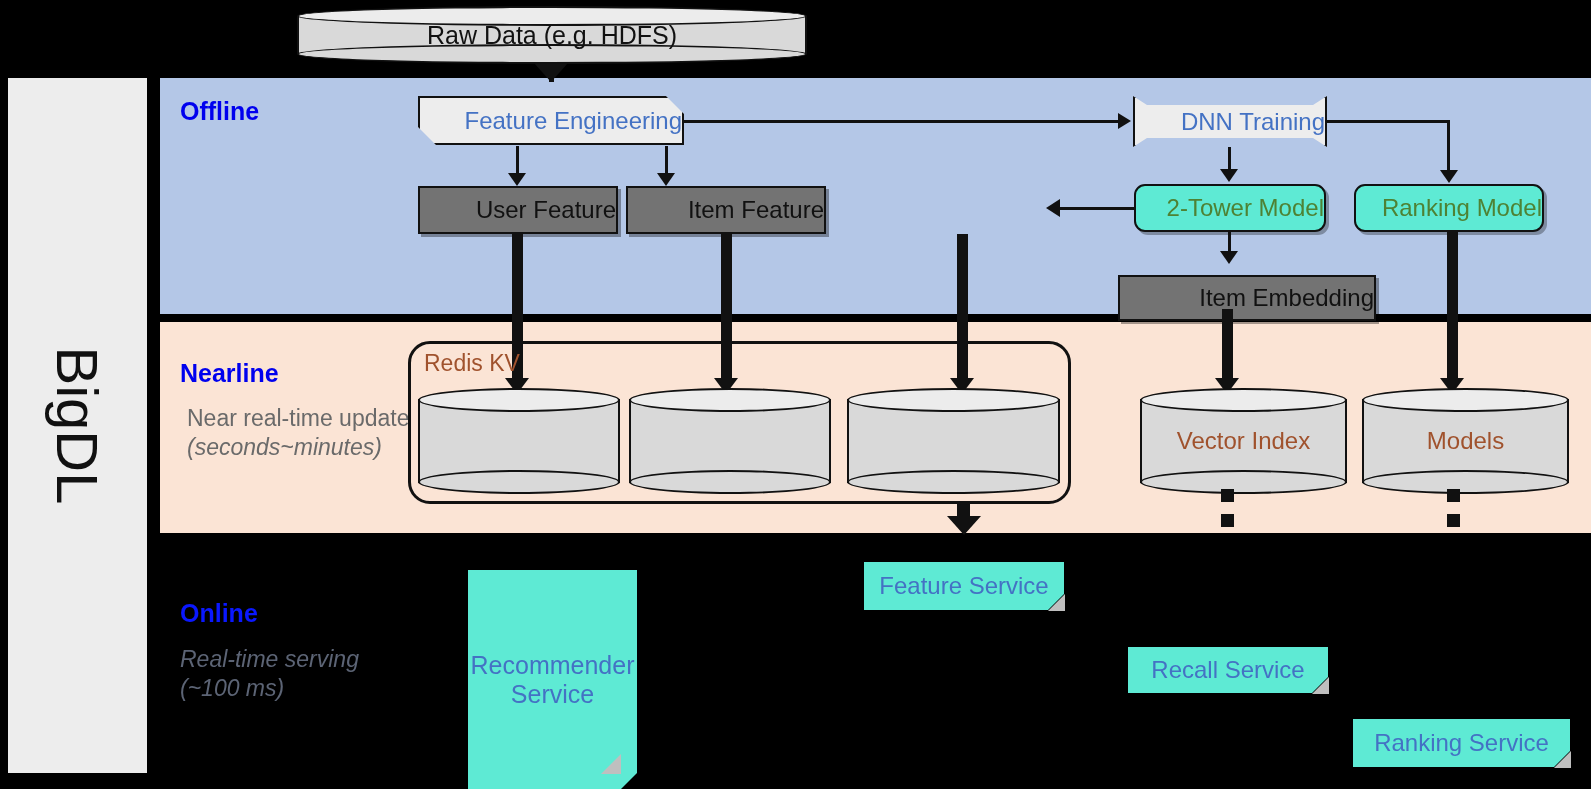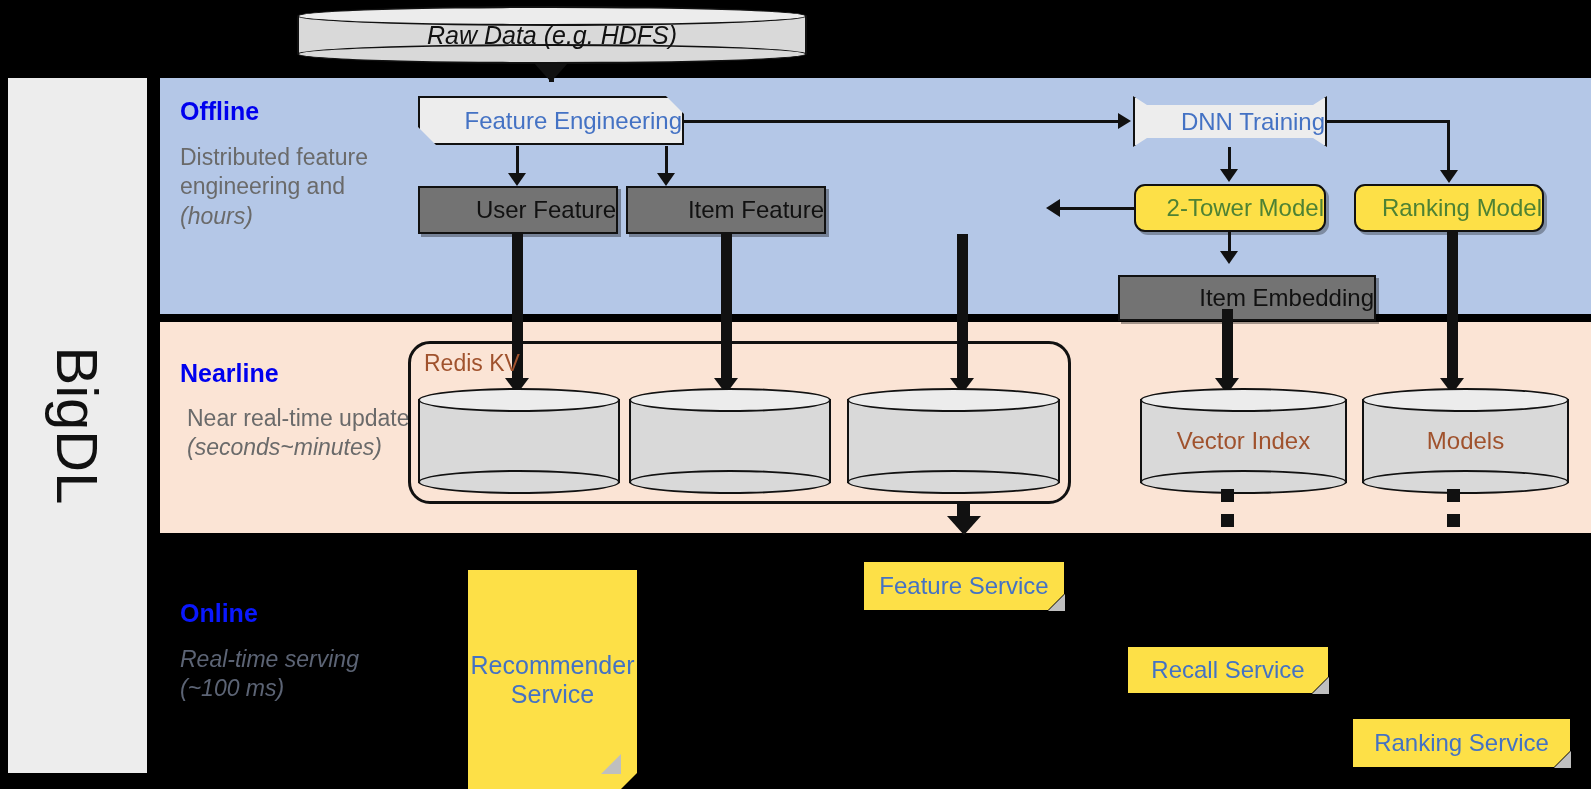--- a/index.html
+++ b/index.html
@@ -32,23 +32,23 @@
   #s-online{left:180px;top:645px;color:#5c6475;font-style:italic;}
 
   
   .node{position:absolute;box-sizing:border-box;display:flex;align-items:center;
         justify-content:flex-end;text-align:center;line-height:1.15;}
 
   .gray-box{background:#737373;border:2px solid #111;color:#111;font-size:24px;
             box-shadow:3px 3px 0 rgba(0,0,0,.35);}
   .flag-box{background:#ededed;border:2px solid #111;color:#4472c4;font-size:24px;
             box-shadow:3px 3px 0 rgba(0,0,0,.35);}
-  .round-box{background:#fde047;border:2.5px solid #111;border-radius:11px;color:#4e8234;
+  .round-box{background:#5eead4;border:2.5px solid #111;border-radius:11px;color:#4e8234;
              font-size:24px;box-shadow:3px 3px 0 rgba(0,0,0,.3);}
-  .doc-box{background:#fde047;color:#4472c4;font-size:24px;}
+  .doc-box{background:#5eead4;color:#4472c4;font-size:24px;}
 
   
   #n-feateng{clip-path:polygon(0 0, calc(100% - 18px) 0, 100% 18px, 100% 100%, 18px 100%, 0 calc(100% - 18px));}
   
   #n-dnn{clip-path:polygon(0 0, 14px 9px, calc(100% - 14px) 9px, 100% 0, 100% 100%,
           calc(100% - 14px) calc(100% - 9px), 14px calc(100% - 9px), 0 100%);}
 
   
   .doc-box{position:absolute;box-sizing:border-box;display:flex;align-items:center;
            justify-content:center;text-align:center;
@@ -65,21 +65,21 @@
   .cyl .bot{position:absolute;left:0;right:0;bottom:0;height:24px;background:#d9d9d9;
             border:2.5px solid #111;border-radius:50%;box-sizing:border-box;}
   .cyl .cap{position:absolute;left:0;right:0;top:0;bottom:0;display:flex;align-items:center;
             justify-content:center;font-size:24px;color:#a0522d;z-index:3;}
 
   
   #cyl-raw{left:297px;top:6px;width:510px;height:58px;}
   #cyl-raw .body{top:10px;bottom:10px;background:#d9d9d9;}
   #cyl-raw .top{height:20px;background:#ececec;}
   #cyl-raw .bot{height:20px;}
-  #cyl-raw .cap{color:#111;font-size:25px;font-style:italic;}
+  #cyl-raw .cap{color:#111;font-size:25px;}
 
   
   #redis-box{position:absolute;left:408px;top:341px;width:663px;height:163px;
              border:3px solid #111;border-radius:22px;box-sizing:border-box;}
   #redis-label{position:absolute;left:424px;top:350px;font-size:23px;color:#a0522d;}
 
   
   .ln{position:absolute;background:#111;}
   .thin-v{width:3px;}
   .thin-h{height:3px;}
@@ -102,21 +102,20 @@
   <div class="band" id="band-offline"></div>
   <div class="band" id="band-nearline"></div>
   <div class="band" id="band-online"></div>
 
   <div id="bigdl-rail"></div>
   <div id="bigdl-label">
     <span>BigDL</span>
   </div>
 
   <div class="band-title" id="t-offline">Offline</div>
-  <div class="band-sub" id="s-offline"><span>Distributed feature engineering and </span><i>(hours)</i></div>
 
   <div class="band-title" id="t-nearline">Nearline</div>
   <div class="band-sub" id="s-nearline"><span>Near real-time update </span><i>(seconds~minutes)</i></div>
 
   <div class="band-title" id="t-online">Online</div>
   <div class="band-sub" id="s-online"><span>Real-time serving </span><i>(~100 ms)</i></div>
 
   <div class="cyl" id="cyl-raw">
     <div class="body"></div>
     <div class="bot"></div>

